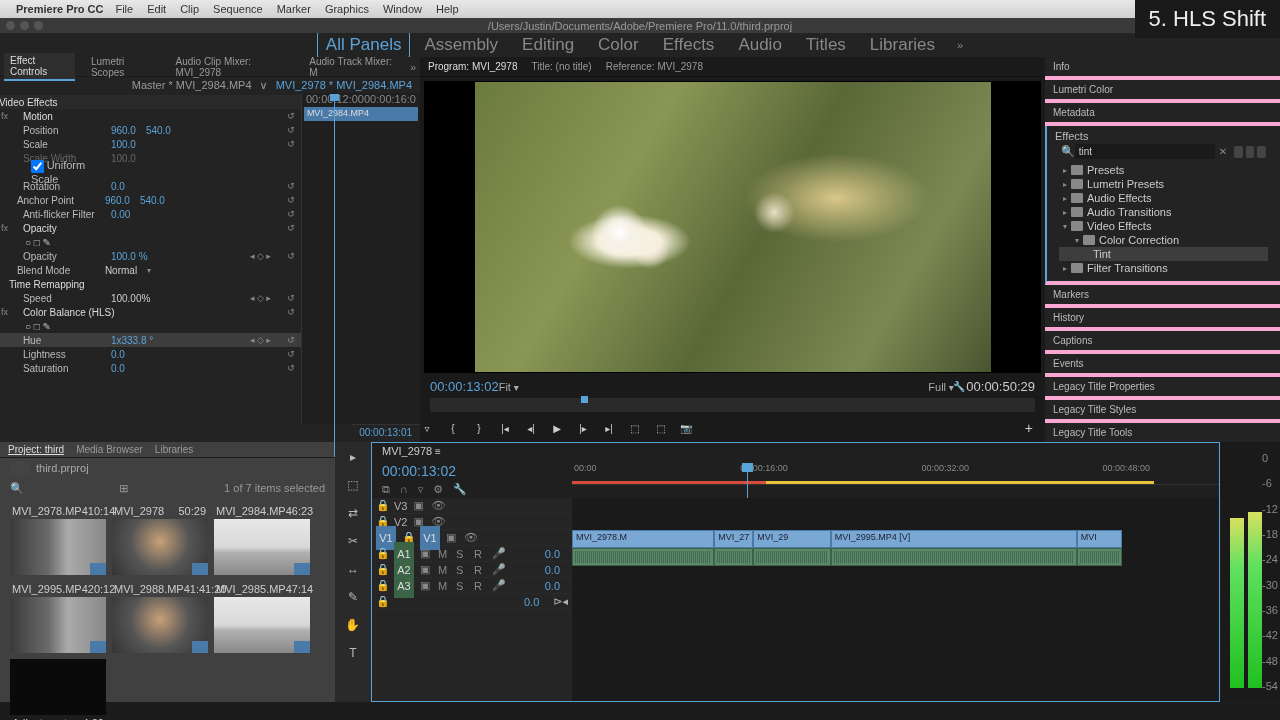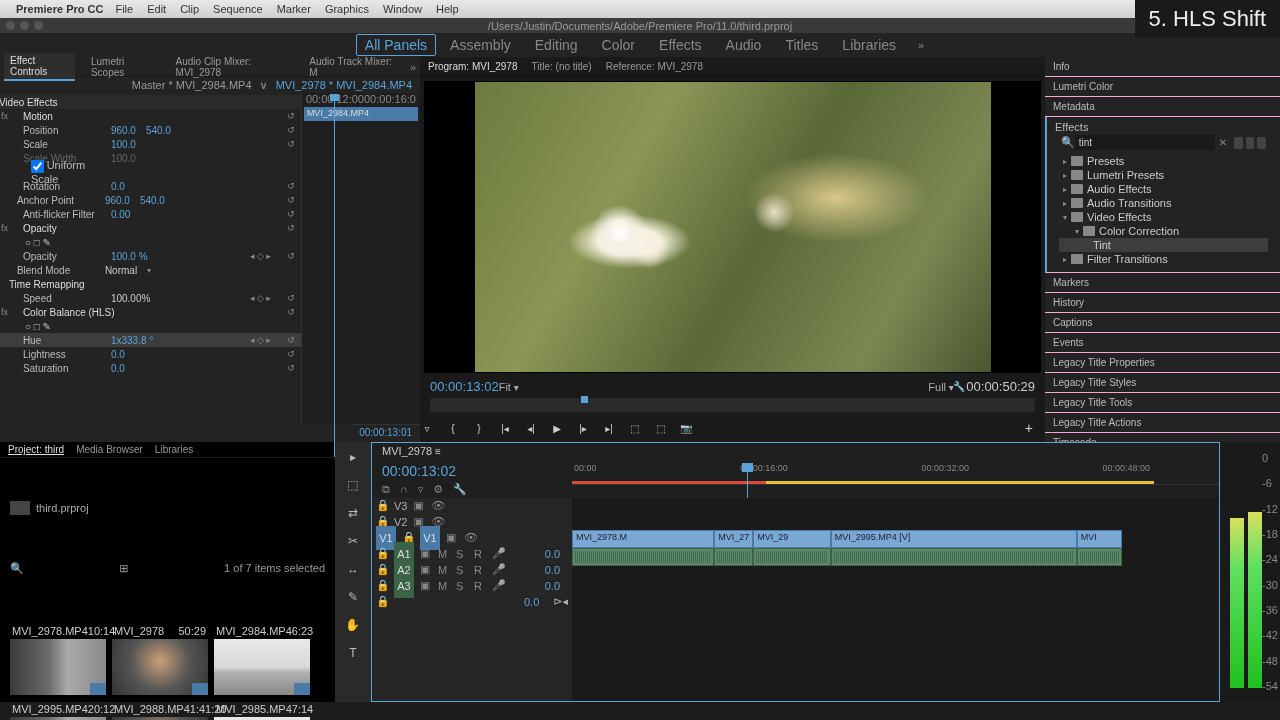--- a/index.html
+++ b/index.html
@@ -6,21 +6,21 @@
 body { background:#1c1c1c; color:#b0b0b0; width:1280px; height:720px; overflow:hidden; position:relative; }
 .macbar { height:18px; background:linear-gradient(#e8e8e8,#d0d0d0); display:flex; align-items:center; padding:0 8px; color:#333; font-size:12px; }
 .macbar .apple { font-size:13px; margin-right:8px; }
 .macbar .app { font-weight:bold; margin-right:12px; }
 .macbar .menu { margin-right:14px; cursor:default; }
 .macbar .right { margin-left:auto; display:flex; gap:6px; font-size:11px; }
 .titlebar { height:15px; background:#3a3a3a; display:flex; align-items:center; justify-content:center; color:#999; font-size:10px; position:relative; }
 .titlebar .dots { position:absolute; left:6px; display:flex; gap:5px; }
 .titlebar .dot { width:9px; height:9px; border-radius:50%; background:#555; }
 .wsbar { height:24px; background:#232323; display:flex; align-items:center; justify-content:center; gap:4px; }
-.wsbar .ws { padding:3px 10px; color:#888; font-size:14px; }
+.wsbar .ws { padding:3px 10px; color:#888; font-size:17px; }
 .wsbar .ws.activeblue { color:#5aa3d8; border:1px solid #5aa3d8; border-radius:2px; padding:2px 8px; }
 .wsbar .chev { color:#888; margin-left:8px; }
 .panels-top { display:flex; height:385px; }
 .effect-controls { width:420px; background:#232323; display:flex; flex-direction:column;align-items:flex-end; }
 .ec-tabs { height:20px; display:flex; align-items:center; padding:0 4px; gap:10px; border-bottom:1px solid #1a1a1a; }
 .ec-tabs .tab { font-size:10px; color:#999; padding:2px 6px; }
 .ec-tabs .tab.active { background:#2e2e2e; border-bottom:2px solid #5aa3d8; color:#ddd; }
 .ec-tabs .more { margin-left:auto; color:#888; }
 .ec-header { height:16px; padding:2px 8px; font-size:10px; display:flex; gap:8px; color:#999; }
 .ec-header .blue { color:#5aa3d8; }
@@ -51,33 +51,33 @@
 .monitor .img::after { content:''; position:absolute; inset:0; background:radial-gradient(circle at 28% 52%,#fff 0%,#f5f1e6 3%,transparent 7%),radial-gradient(circle at 34% 58%,#f8eee0 0%,transparent 5%),radial-gradient(circle at 58% 45%,#e8dfc5 0%,transparent 6%); }
 .mon-info { display:flex; align-items:center; justify-content:space-between; padding:2px 10px; }
 .mon-info .tc { color:#5aa3d8; font-size:13px; }
 .mon-info .sel { color:#aaa; font-size:10px; }
 .mon-scrub { height:14px; margin:2px 10px; position:relative; background:#2a2a2a; border-radius:2px; }
 .mon-scrub .head { position:absolute; left:25%; top:-2px; width:7px; height:7px; background:#5aa3d8; }
 .mon-ctrl { height:28px; display:flex; align-items:center; justify-content:center; gap:12px; color:#ccc; }
 .mon-ctrl .btn { width:14px; height:14px; display:flex; align-items:center; justify-content:center; font-size:10px; }
 .mon-ctrl .add { margin-left:auto; margin-right:12px; font-size:14px; }
 .rightcol { width:235px; background:#232323; display:flex; flex-direction:column; }
-.rightcol .sec { padding:4px 8px; border-bottom:1px solid #f9a8d4; font-size:10px; color:#bbb; }
+.rightcol .sec { padding:4px 8px; border-bottom:4px solid #f9a8d4; font-size:10px; color:#bbb; }
 .rightcol .sec.active { border-left:2px solid #5aa3d8; }
 .rightcol .search { display:flex; align-items:center; padding:2px 6px; }
 .rightcol .search input { flex:1; background:#1a1a1a; border:none; color:#ccc; font-size:10px; padding:2px 4px; }
 .rightcol .search .x { color:#888; margin:0 4px; font-size:10px; }
 .rightcol .search .ic { width:14px; height:12px; background:#444; margin-left:3px; border-radius:2px; }
 .rightcol .tree { padding:2px 4px; }
 .rightcol .tree .item { padding:1px 4px; font-size:10px; color:#ccc; display:flex; align-items:center; }
 .rightcol .tree .tw { width:8px; color:#888; font-size:8px; }
 .rightcol .tree .folder { width:12px; height:10px; background:#888; margin-right:4px; border-radius:1px; }
 .rightcol .tree .highlighted { background:#3d3d3d; }
 .panels-bot { display:flex; height:260px; }
-.project { width:335px; background:#000000; display:flex; flex-direction:column;gap:40px; }
+.project { width:335px; background:#404040; display:flex; flex-direction:column; }
 .proj-tabs { height:18px; display:flex; gap:12px; padding:2px 8px; border-bottom:1px solid #1a1a1a; }
 .proj-tabs .tab { font-size:10px; color:#999; }
 .proj-tabs .tab.active { color:#ddd; text-decoration:underline; }
 .proj-info { padding:3px 10px; font-size:10px; color:#aaa; display:flex; align-items:center; gap:6px; }
 .proj-info .icon { width:20px; height:14px; background:#444; }
 .proj-search { display:flex; padding:4px 10px; justify-content:space-between; font-size:10px; color:#999; }
 .proj-grid { flex:1; padding:4px 10px; display:flex; flex-wrap:wrap; gap:6px; align-content:flex-start; }
 .proj-item { width:96px; }
 .proj-item .th { width:96px; height:56px; background:linear-gradient(135deg,#555,#333); position:relative; }
 .proj-item .th .bar { position:absolute; bottom:0; right:0; width:16px; height:12px; background:#4a7aa8; }

